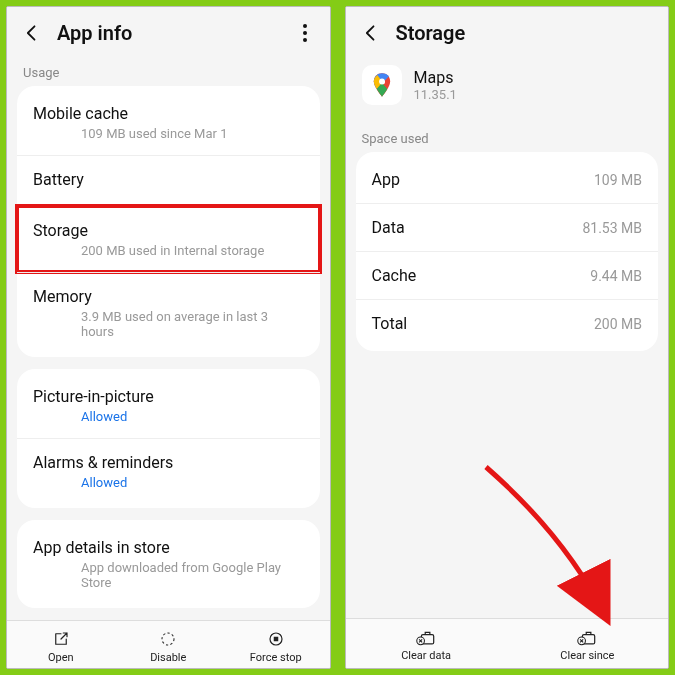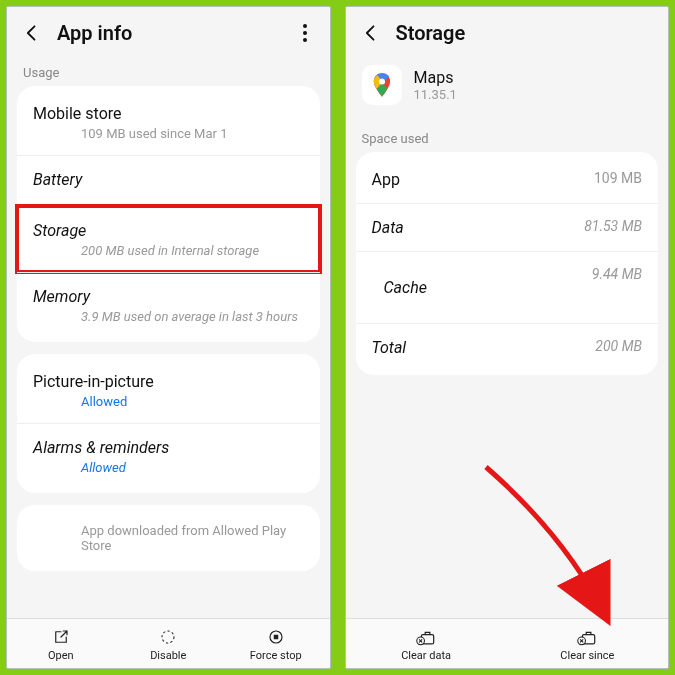--- a/index.html
+++ b/index.html
@@ -7,25 +7,25 @@
   .canvas { width: 675px; height: 675px; background: #84cc16; display: flex; gap: 14px; padding: 6px; position: relative; }
   .phone { flex: 1; background: #f5f5f5; border: 1px solid #bbb; border-radius: 2px; display: flex; flex-direction: column; overflow: hidden; position: relative; }
   .header { display: flex; align-items: center; padding: 14px 14px 10px 14px; background: #f5f5f5; }
   .back { width: 22px; height: 22px; display: flex; align-items: center; justify-content: center; margin-right: 14px; }
   .title { font-size: 20px; font-weight: 600; color: #111; flex: 1; }
   .overflow { width: 22px; display:flex; flex-direction:column; align-items:center; gap:3px; }
   .dot { width: 4px; height: 4px; background:#111; border-radius:50%; }
   .section-label { font-size: 13px; color: #888; padding: 10px 16px 6px 16px; }
   .card { background: #fff; margin: 0 10px 12px 10px; border-radius: 18px; padding: 4px 0; }
   .list-item { padding: 14px 16px; position: relative; }
-  .list-item + .list-item { border-top: 1px solid #eee; font-style: italic; }
+  .list-item + .list-item { border-top: 1px solid #eee; }
   .li-title { font-size: 16px; color: #111; margin-bottom: 3px; }
   .li-sub { font-size: 13px; color: #999; margin-left: 48px; }
   .li-sub.link { color: #1a73e8; }
-  .li-row { display:flex; justify-content:space-between; }
+  .li-row { display:flex; justify-content:space-between; align-items:center; }
   .li-val { font-size: 14px; color: #999; }
   .highlight { outline: 4px solid #e41616; outline-offset: -2px; }
   .app-row { display:flex; align-items:center; padding: 10px 16px 16px 16px; }
   .app-icon { width: 40px; height: 40px; border-radius: 10px; background:#fff; display:flex; align-items:center; justify-content:center; margin-right:12px; }
   .app-meta .name { font-size: 16px; color:#111; }
   .app-meta .ver { font-size: 13px; color:#999; }
   .footer { margin-top:auto; background:#fafafa; border-top:1px solid #ddd; display:flex; }
   .footer .fbtn { flex:1; text-align:center; padding:8px 0 6px 0; }
   .footer .fbtn .lbl { font-size:11px; color:#222; margin-top:2px; display:block; }
   .footer .ic { height:20px; display:flex; align-items:center; justify-content:center; }
@@ -49,21 +49,21 @@
         <span class="dot"></span>
           <span class="dot"></span>
           <span class="dot"></span>
       </div>
     </div>
 
     <div class="section-label">Usage</div>
 
     <div class="card">
       <div class="list-item">
-        <div class="li-title">Mobile store</div>
+        <div class="li-title">Mobile cache</div>
         <div class="li-sub">109 MB used since Mar 1</div>
       </div>
       <div class="list-item">
         <div class="li-title">Battery</div>
       </div>
       <div class="list-item highlight">
         <div class="li-title">Storage</div>
         <div class="li-sub">200 MB used in Internal storage</div>
       </div>
       <div class="list-item">
@@ -78,21 +78,22 @@
         <div class="li-sub link">Allowed</div>
       </div>
       <div class="list-item">
         <div class="li-title">Alarms &amp; reminders</div>
         <div class="li-sub link">Allowed</div>
       </div>
     </div>
 
     <div class="card">
       <div class="list-item">
-        <div class="li-sub">App downloaded from Allowed Play Store</div>
+        <div class="li-title">App details in store</div>
+        <div class="li-sub">App downloaded from Google Play Store</div>
       </div>
     </div>
 
     <div class="footer">
       <div class="fbtn">
         <div class="ic">
             <svg width="18" height="18" viewBox="0 0 24 24">
               <path d="M5 5h7M5 5v14h14v-7M12 12L20 4M20 4h-5M20 4v5" stroke="#222" stroke-width="1.6" fill="none" stroke-linecap="round"></path>
             </svg>
           </div>
@@ -150,21 +151,21 @@
     <div class="card">
       <div class="list-item li-row">
         <div class="li-title" style="margin:0">App</div>
         <div class="li-val">109 MB</div>
       </div>
       <div class="list-item li-row">
         <div class="li-title" style="margin:0">Data</div>
         <div class="li-val">81.53 MB</div>
       </div>
       <div class="list-item li-row">
-        <div class="li-title" style="margin:12px">Cache</div>
+        <div class="li-title" style="margin:0">Cache</div>
         <div class="li-val">9.44 MB</div>
       </div>
       <div class="list-item li-row">
         <div class="li-title" style="margin:0">Total</div>
         <div class="li-val">200 MB</div>
       </div>
     </div>
 
     <div class="footer">
       <div class="fbtn">

